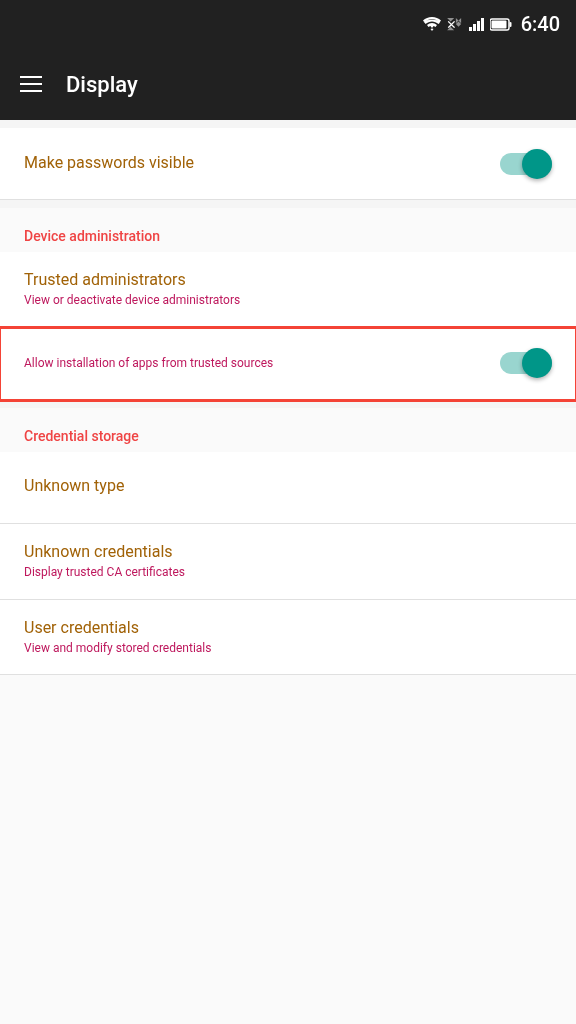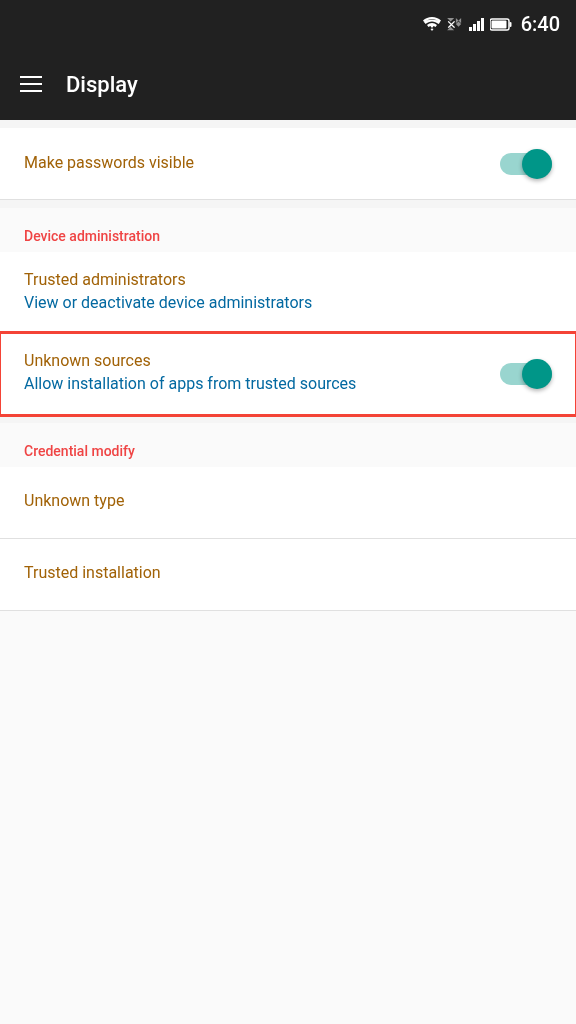--- a/index.html
+++ b/index.html
@@ -94,22 +94,22 @@
       flex: 1;
       padding-right: 16px;
     }
     .settings-item-title {
       font-size: 16px;
       color: #a16207;
       font-weight: 400;
       margin-bottom: 3px;
     }
     .settings-item-subtitle {
-      font-size: 16px;
-      color: #0369a1;
+      font-size: 12px;
+      color: #be185d;
       line-height: 1.4;
     }
 
     
     .toggle {
       position: relative;
       width: 52px;
       height: 30px;
       flex-shrink: 0;
     }
@@ -211,38 +211,44 @@
 
   <div class="settings-item">
     <div class="settings-item-text">
       <div class="settings-item-title">Trusted administrators</div>
       <div class="settings-item-subtitle">View or deactivate device administrators</div>
     </div>
   </div>
 
   <div class="settings-item highlighted">
     <div class="settings-item-text">
-      <div class="settings-item-title">Unknown sources</div>
       <div class="settings-item-subtitle">Allow installation of apps from trusted sources</div>
     </div>
     <div class="toggle">
       <div class="toggle-track on"></div>
       <div class="toggle-thumb on"></div>
     </div>
   </div>
 
   <div class="group-spacer"></div>
-  <div class="section-header">Credential modify</div>
+  <div class="section-header">Credential storage</div>
 
   <div class="settings-item">
     <div class="settings-item-text">
       <div class="settings-item-title">Unknown type</div>
     </div>
   </div>
 
   <div class="settings-item">
     <div class="settings-item-text">
-      <div class="settings-item-title">Trusted installation</div>
-    </div>
-  </div>
-
+      <div class="settings-item-title">Unknown credentials</div>
+      <div class="settings-item-subtitle">Display trusted CA certificates</div>
+    </div>
+  </div>
+
+  <div class="settings-item">
+    <div class="settings-item-text">
+      <div class="settings-item-title">User credentials</div>
+      <div class="settings-item-subtitle">View and modify stored credentials</div>
+    </div>
+  </div>
 
 </div>
 
 </body></html>

